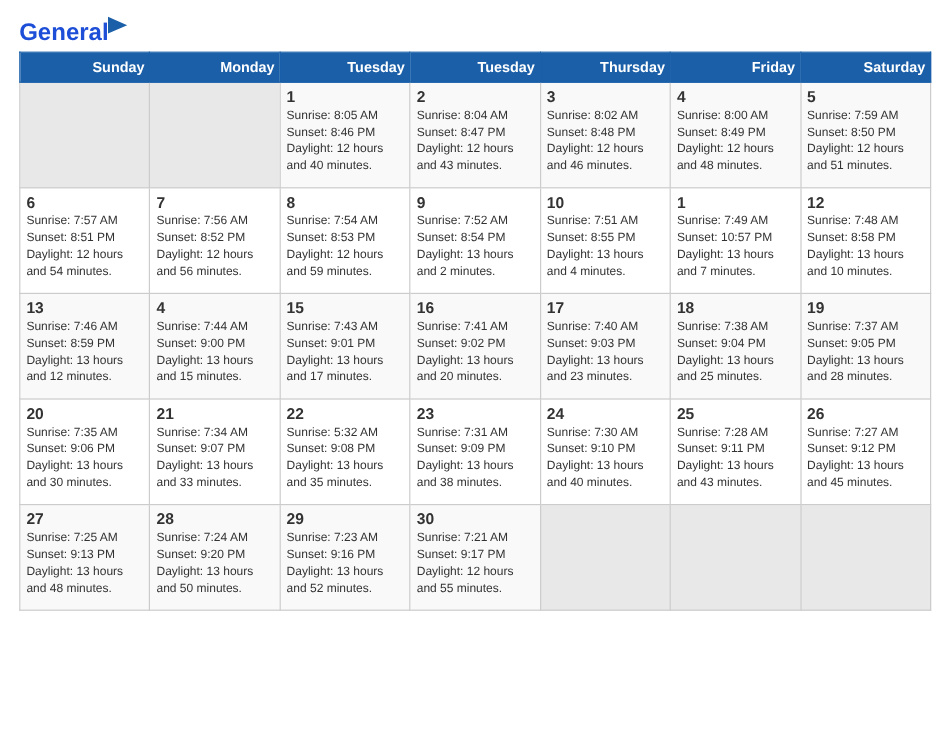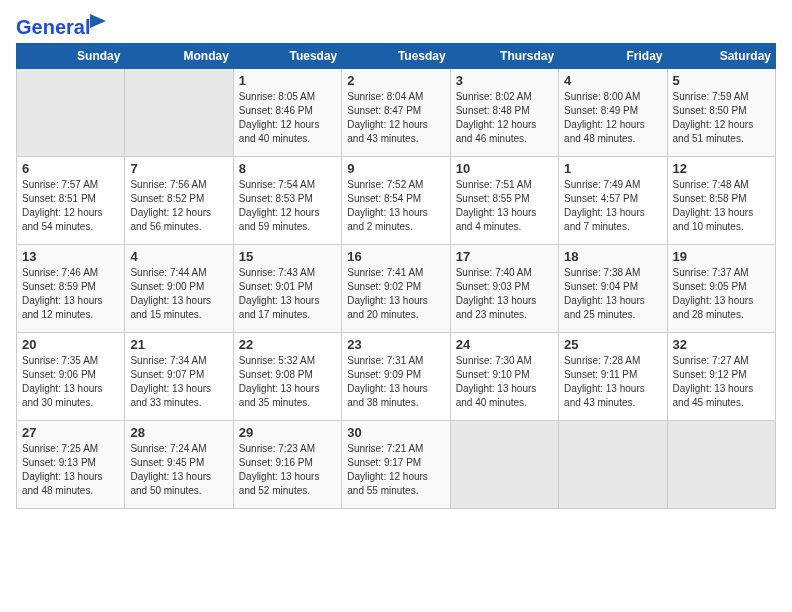--- a/index.html
+++ b/index.html
@@ -179,21 +179,21 @@
         </td>
         <td>
           <span class="day-number">10</span>
           <div class="cell-text">Sunrise: 7:51 AM</div>
           <div class="cell-text">Sunset: 8:55 PM</div>
           <div class="cell-text">Daylight: 13 hours and 4 minutes.</div>
         </td>
         <td>
           <span class="day-number">1</span>
           <div class="cell-text">Sunrise: 7:49 AM</div>
-          <div class="cell-text">Sunset: 4:57 PM</div>
+          <div class="cell-text">Sunset: 10:57 PM</div>
           <div class="cell-text">Daylight: 13 hours and 7 minutes.</div>
         </td>
         <td>
           <span class="day-number">12</span>
           <div class="cell-text">Sunrise: 7:48 AM</div>
           <div class="cell-text">Sunset: 8:58 PM</div>
           <div class="cell-text">Daylight: 13 hours and 10 minutes.</div>
         </td>
       </tr>
       <tr>
@@ -271,37 +271,37 @@
           <div class="cell-text">Sunset: 9:10 PM</div>
           <div class="cell-text">Daylight: 13 hours and 40 minutes.</div>
         </td>
         <td>
           <span class="day-number">25</span>
           <div class="cell-text">Sunrise: 7:28 AM</div>
           <div class="cell-text">Sunset: 9:11 PM</div>
           <div class="cell-text">Daylight: 13 hours and 43 minutes.</div>
         </td>
         <td>
-          <span class="day-number">32</span>
+          <span class="day-number">26</span>
           <div class="cell-text">Sunrise: 7:27 AM</div>
           <div class="cell-text">Sunset: 9:12 PM</div>
           <div class="cell-text">Daylight: 13 hours and 45 minutes.</div>
         </td>
       </tr>
       <tr>
         <td>
           <span class="day-number">27</span>
           <div class="cell-text">Sunrise: 7:25 AM</div>
           <div class="cell-text">Sunset: 9:13 PM</div>
           <div class="cell-text">Daylight: 13 hours and 48 minutes.</div>
         </td>
         <td>
           <span class="day-number">28</span>
           <div class="cell-text">Sunrise: 7:24 AM</div>
-          <div class="cell-text">Sunset: 9:45 PM</div>
+          <div class="cell-text">Sunset: 9:20 PM</div>
           <div class="cell-text">Daylight: 13 hours and 50 minutes.</div>
         </td>
         <td>
           <span class="day-number">29</span>
           <div class="cell-text">Sunrise: 7:23 AM</div>
           <div class="cell-text">Sunset: 9:16 PM</div>
           <div class="cell-text">Daylight: 13 hours and 52 minutes.</div>
         </td>
         <td>
           <span class="day-number">30</span>

